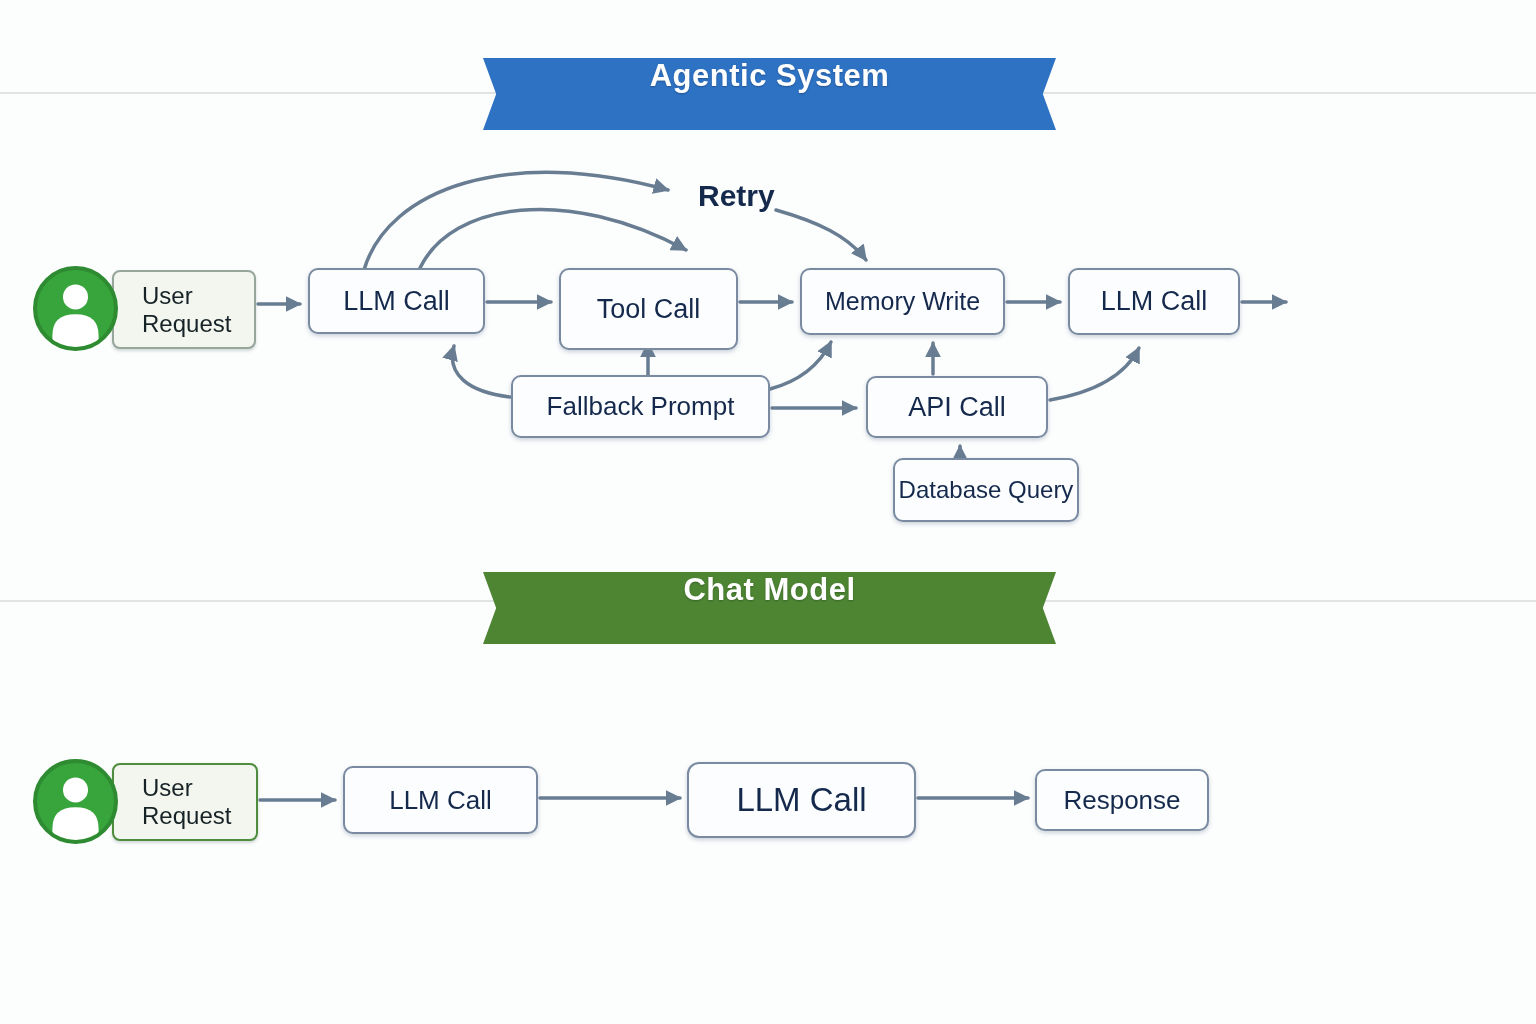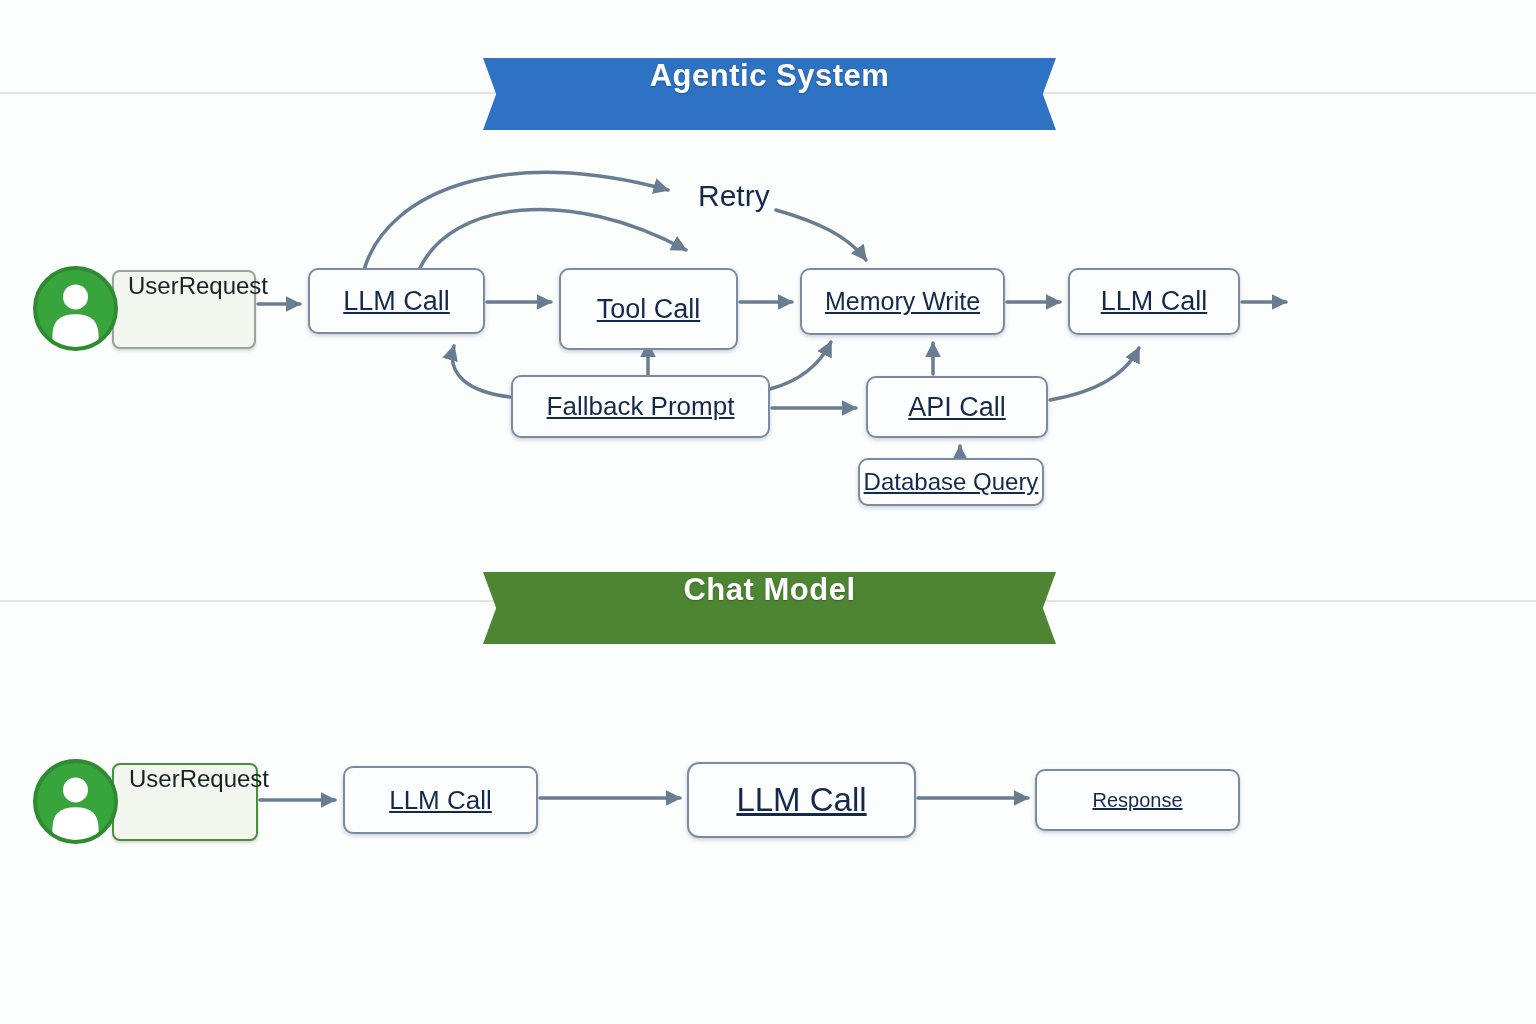--- a/index.html
+++ b/index.html
@@ -41,43 +41,42 @@
   .banner.green{background:var(--banner-green);}
   .node{
     position:absolute;z-index:4;box-sizing:border-box;
     background:var(--node-fill);
     border:2.5px solid var(--node-border);
     border-radius:10px;
     display:flex;align-items:center;justify-content:center;
     color:var(--node-text);font-size:27px;font-weight:500;
     box-shadow:0 2px 4px rgba(110,130,155,0.35);
     white-space:nowrap;
-    text-decoration:underline;
   }
   .node.big{font-size:33px;border-radius:12px;}
   .node.small{font-size:24px;}
   .ur-box{
     position:absolute;z-index:4;box-sizing:border-box;
     background:var(--ur-fill);border-radius:8px;
-    display:flex;flex-direction:row;justify-content:center;
+    display:flex;flex-direction:column;justify-content:center;
     padding-left:28px;color:var(--ur-text);
     font-size:24px;font-weight:500;line-height:1.15;
     box-shadow:0 2px 3px rgba(110,130,130,0.3);
   }
   .ur-box.gray{border:2px solid var(--ur-border-gray);}
   .ur-box.green{border:2.5px solid var(--ur-border-green);}
   .avatar{
     position:absolute;z-index:5;width:85px;height:85px;border-radius:50%;
     background:var(--avatar-green);border:4px solid var(--avatar-green-dark);
     box-sizing:border-box;overflow:hidden;
   }
   .avatar svg{display:block;width:100%;height:100%;}
   .float-label{
     position:absolute;z-index:4;color:var(--node-text);
-    font-size:30px;font-weight:400;
+    font-size:30px;font-weight:700;
   }
 </style>
 </head>
 <body>
 
 <div class="stage">
 
   <div class="hrule" style="top:92px"></div>
   <div class="hrule" style="top:600px"></div>
 
@@ -149,21 +148,21 @@
   </div>
 
   <div class="node" style="left:511px;top:375px;width:259px;height:63px;font-size:26px">
     <span>Fallback Prompt</span>
   </div>
 
   <div class="node" style="left:866px;top:376px;width:182px;height:62px">
     <span>API Call</span>
   </div>
 
-  <div class="node small" style="left:858px;top:458px;width:186px;height:48px">
+  <div class="node small" style="left:893px;top:458px;width:186px;height:64px">
     <span>Database Query</span>
   </div>
 
   <div class="banner green" style="top:572px">
     <span>Chat Model</span>
   </div>
 
   <div class="ur-box green" style="left:112px;top:763px;width:146px;height:78px">
     <span>User</span>
     <span>Request</span>
@@ -176,17 +175,17 @@
   </div>
 
   <div class="node" style="left:343px;top:766px;width:195px;height:68px;font-size:26px">
     <span>LLM Call</span>
   </div>
 
   <div class="node big" style="left:687px;top:762px;width:229px;height:76px">
     <span>LLM Call</span>
   </div>
 
-  <div class="node" style="left:1035px;top:769px;width:205px;height:62px;font-size:20px">
+  <div class="node" style="left:1035px;top:769px;width:174px;height:62px;font-size:26px">
     <span>Response</span>
   </div>
 
 </div>
 
 </body></html>

